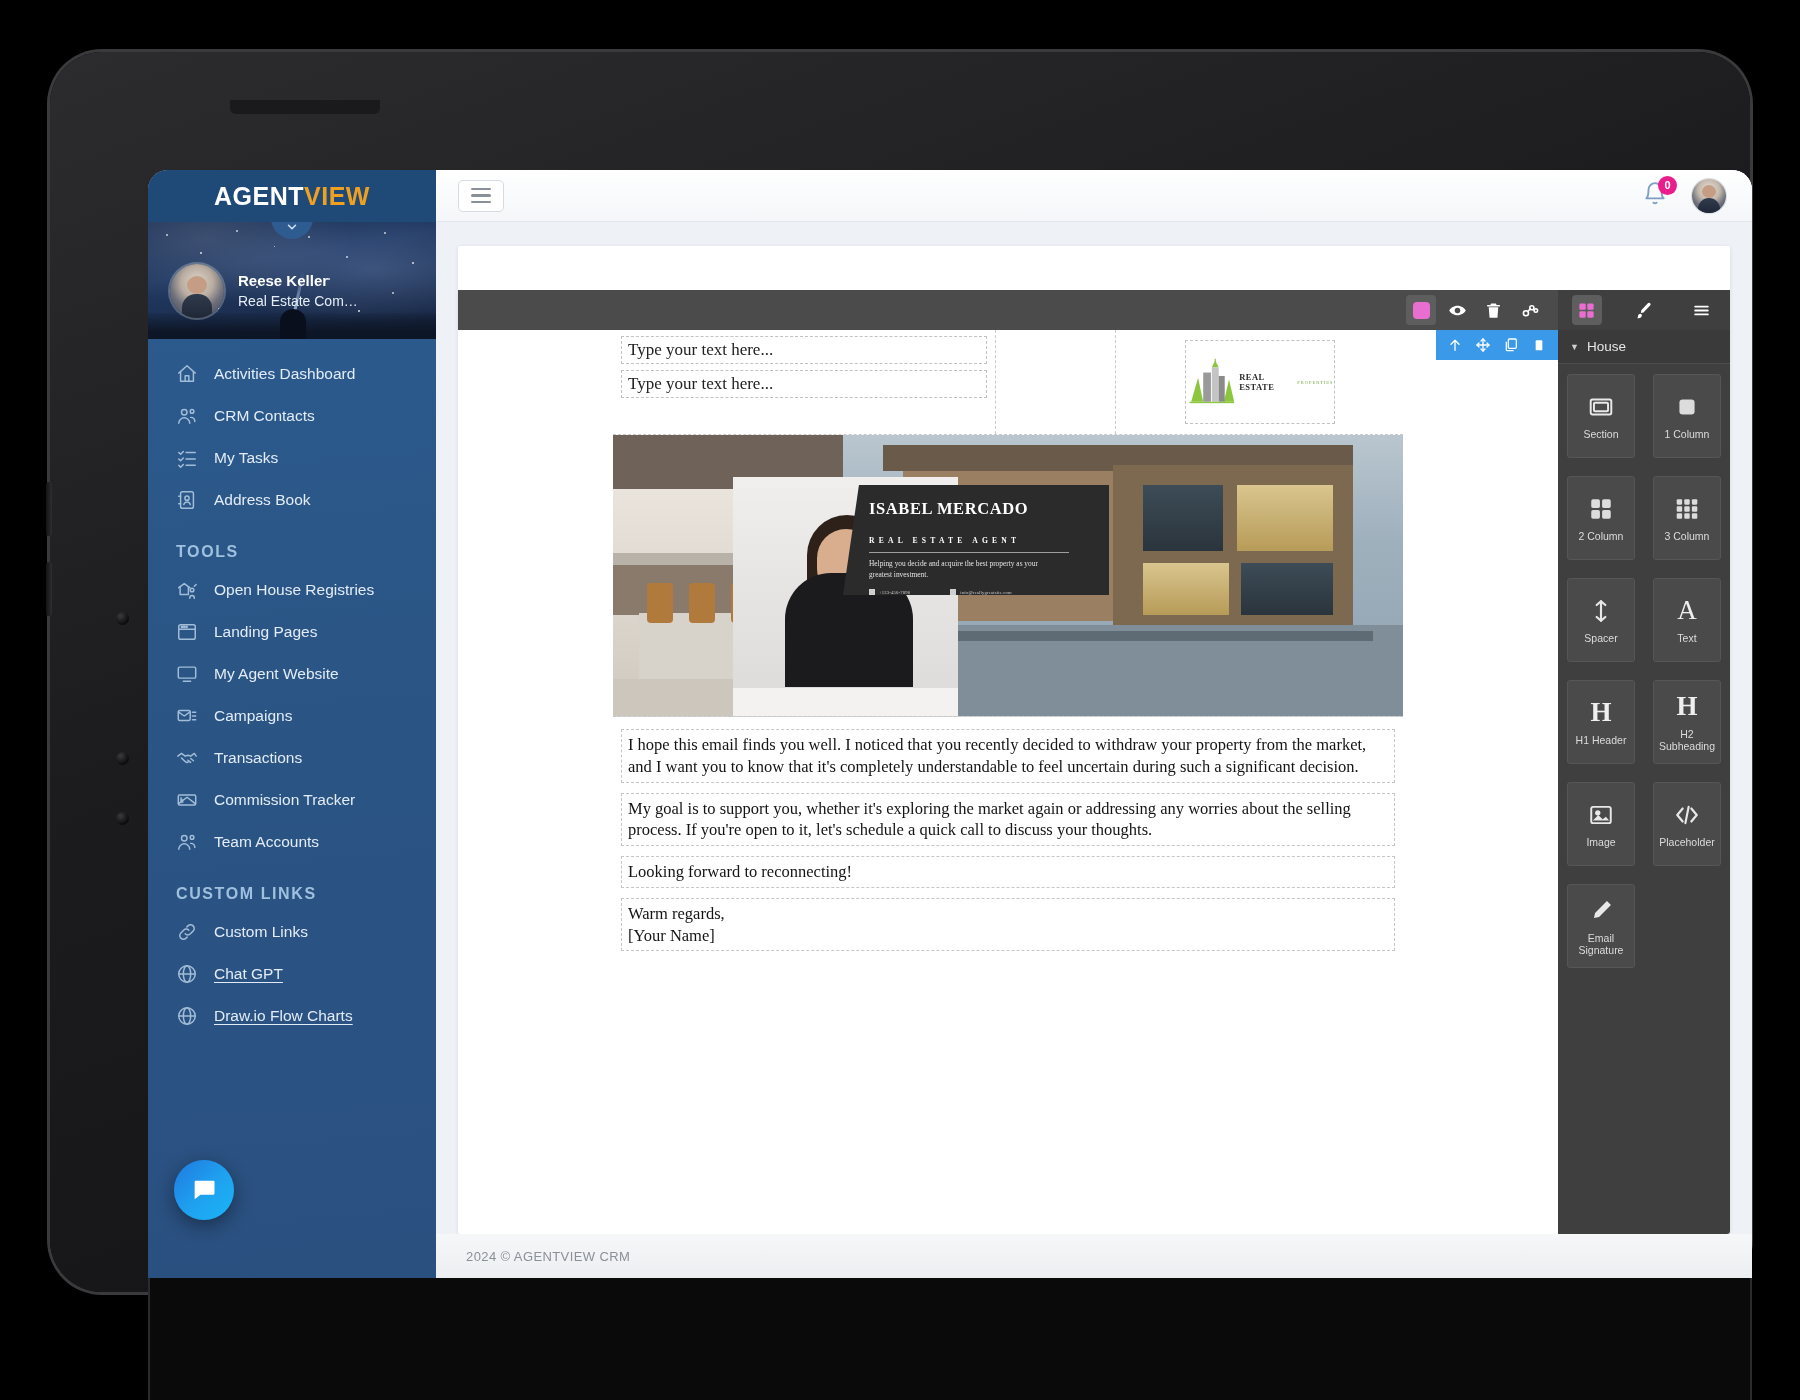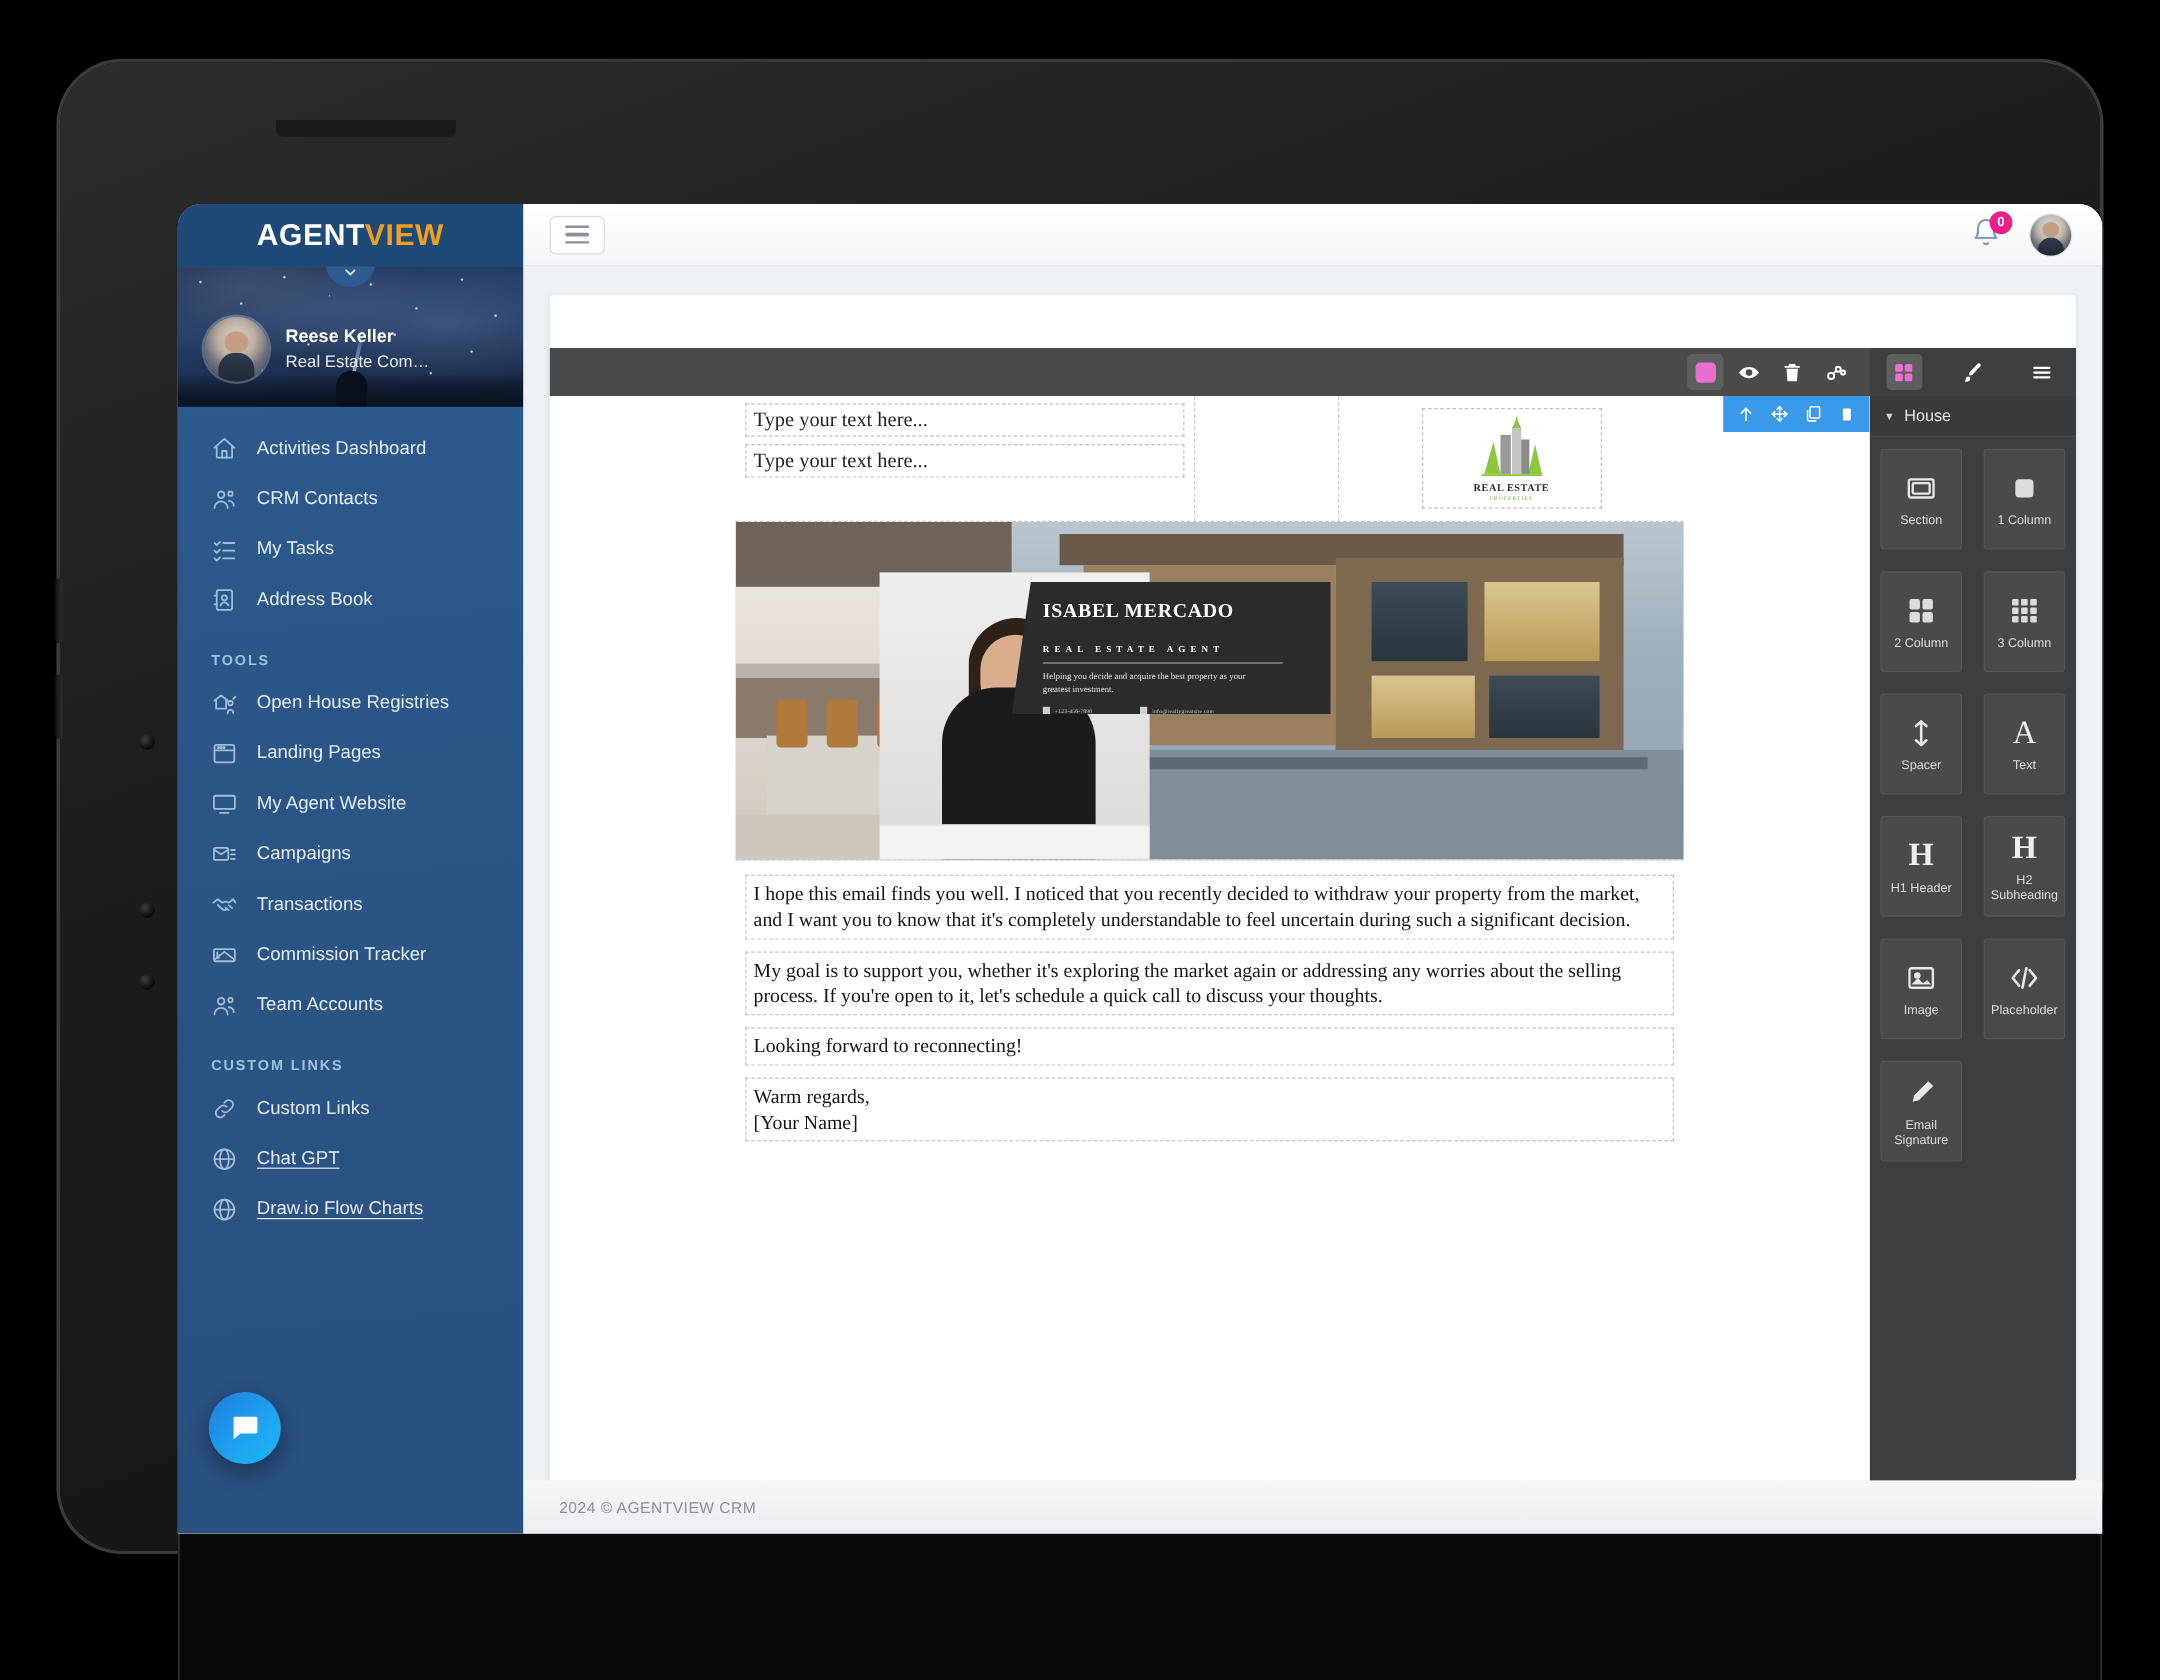--- a/index.html
+++ b/index.html
@@ -131,21 +131,21 @@
   .nav-item {
     display: flex; align-items: center; gap: 16px;
     padding: 10px 0 10px 28px;
     font-size: 15.5px; color: #e3ecf6;
     cursor: pointer;
   }
   .nav-item .ico { width: 22px; height: 22px; flex: 0 0 22px; opacity: .82; }
   .nav-item .ico svg { width: 22px; height: 22px; display:block; }
   .nav-head {
     padding: 22px 0 8px 28px;
-    font-size: 12px; letter-spacing: 1.6px; font-weight: 700;
+    font-size: 16px; letter-spacing: 1.6px; font-weight: 700;
     color: #9fc0de; text-transform: uppercase;
   }
   .nav-item.link-item span.lbl { text-decoration: underline; text-underline-offset: 3px; }
 
   #chat-bubble {
     position: absolute; left: 26px; bottom: 58px;
     width: 60px; height: 60px; border-radius: 50%;
     background: linear-gradient(135deg,#1f7ae0 0%,#1fa2f0 55%,#19b6f6 100%);
     box-shadow: 0 6px 18px rgba(0,0,0,.38);
     display: flex; align-items: center; justify-content: center;
@@ -264,21 +264,21 @@
   .ph-text {
     border: 1px dashed #c2c2c2;
     padding: 3px 6px; margin-bottom: 6px;
     font-size: 17px; color: #222; font-family: "Liberation Serif", serif;
     background: #fff;
   }
   #hdr-mid { flex: 0 0 120px; border-right: 1px dashed #c9c9c9; }
   #hdr-right { flex: 1; display: flex; align-items: flex-start; justify-content: center; padding-top: 10px; }
   #logo-box {
     border: 1px dashed #c2c2c2; width: 150px; height: 84px;
-    display: flex; flex-direction: column; align-items: center; justify-content: center;
+    display: flex; flex-direction: row; align-items: center; justify-content: center;
     gap: 2px;
   }
   #logo-mark { width: 58px; height: 52px; }
   #logo-text { font-size: 8.5px; font-weight: 700; color: #2b2b2b; letter-spacing: .5px; }
   #logo-sub { font-size: 4.5px; color: #7aa648; letter-spacing: 1px; }
 
   
   #hero {
     height: 282px; position: relative; overflow: hidden;
     border-bottom: 1px dashed #c9c9c9;

